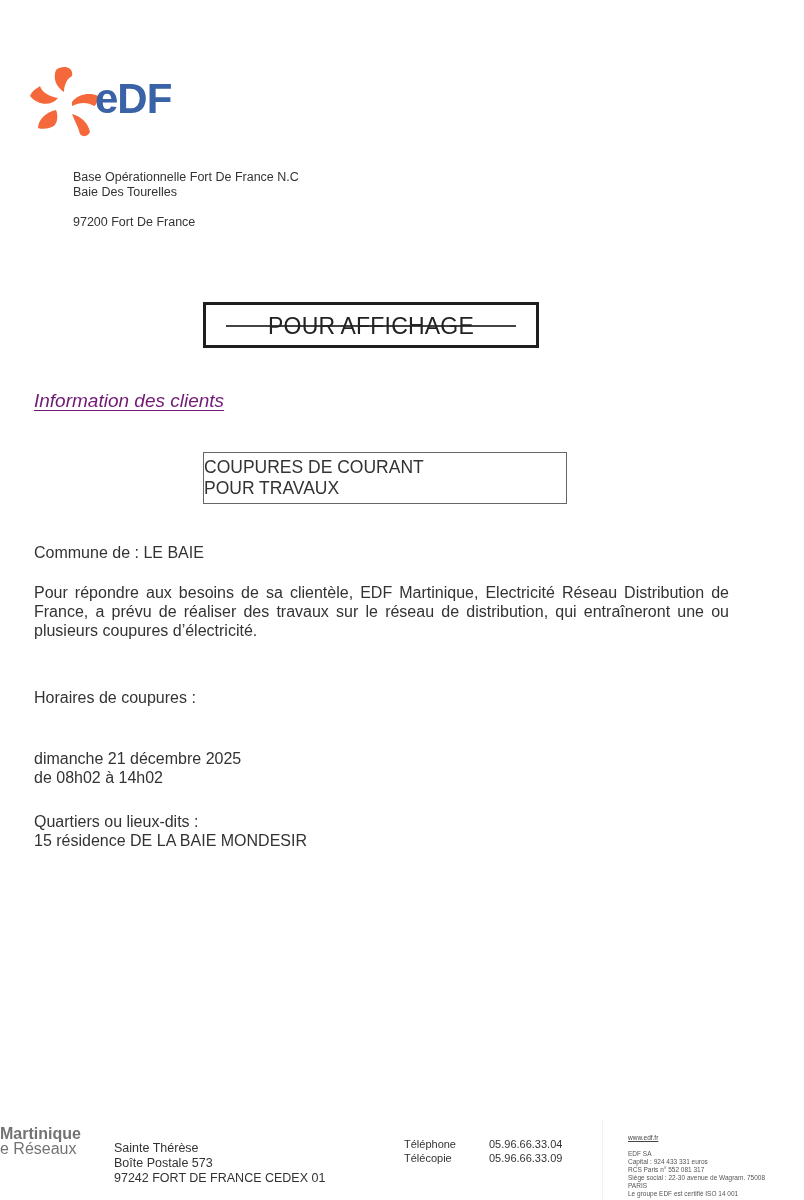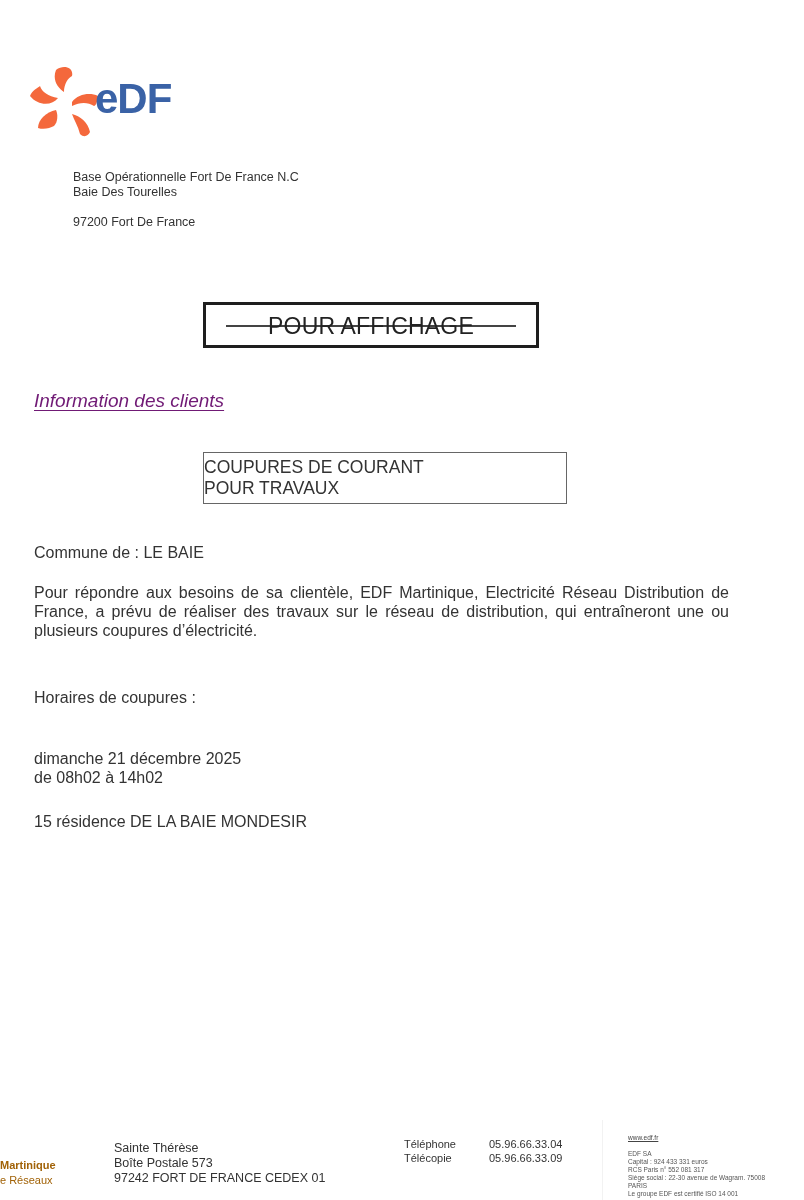--- a/index.html
+++ b/index.html
@@ -97,25 +97,25 @@
       width: 695px;
       text-align: justify;
       text-align-last: left;
     }
     .horaires-label { left: 34px; top: 688px; }
     .date-block { left: 34px; top: 749px; }
     .quartiers-block { left: 34px; top: 812px; }
 
     
     .footer-org {
-      left: 0px; top: 1158px;
-      font-size: 11px;
+      left: 0px; top: 1126px;
+      font-size: 16px;
       line-height: 15px;
       font-weight: bold;
-      color: #a16207;
+      color: #737373;
     }
     .footer-org .sub { font-weight: normal; }
     .footer-address {
       left: 114px; top: 1141px;
       font-size: 12.5px;
       line-height: 15px;
       color: #333;
     }
     .footer-contact {
       left: 404px; top: 1137px;
@@ -186,20 +186,21 @@
 
 <div class="abs body-text paragraph">Pour répondre aux besoins de sa clientèle, EDF Martinique, Electricité Réseau Distribution de France, a prévu de réaliser des travaux sur le réseau de distribution, qui entraîneront une ou plusieurs coupures d’électricité.</div>
 
 <div class="abs body-text horaires-label">Horaires de coupures :</div>
 <div class="abs body-text date-block">
   <div>dimanche 21 décembre 2025</div>
   <div>de 08h02 à 14h02</div>
 </div>
 
 <div class="abs body-text quartiers-block">
+  <div>Quartiers ou lieux-dits :</div>
   <div>15 résidence DE LA BAIE MONDESIR</div>
 </div>
 
 <div class="abs scan-line"></div>
 
 <div class="abs footer-org">
   <div>Martinique</div>
   <div class="sub">e Réseaux</div>
 </div>
 

